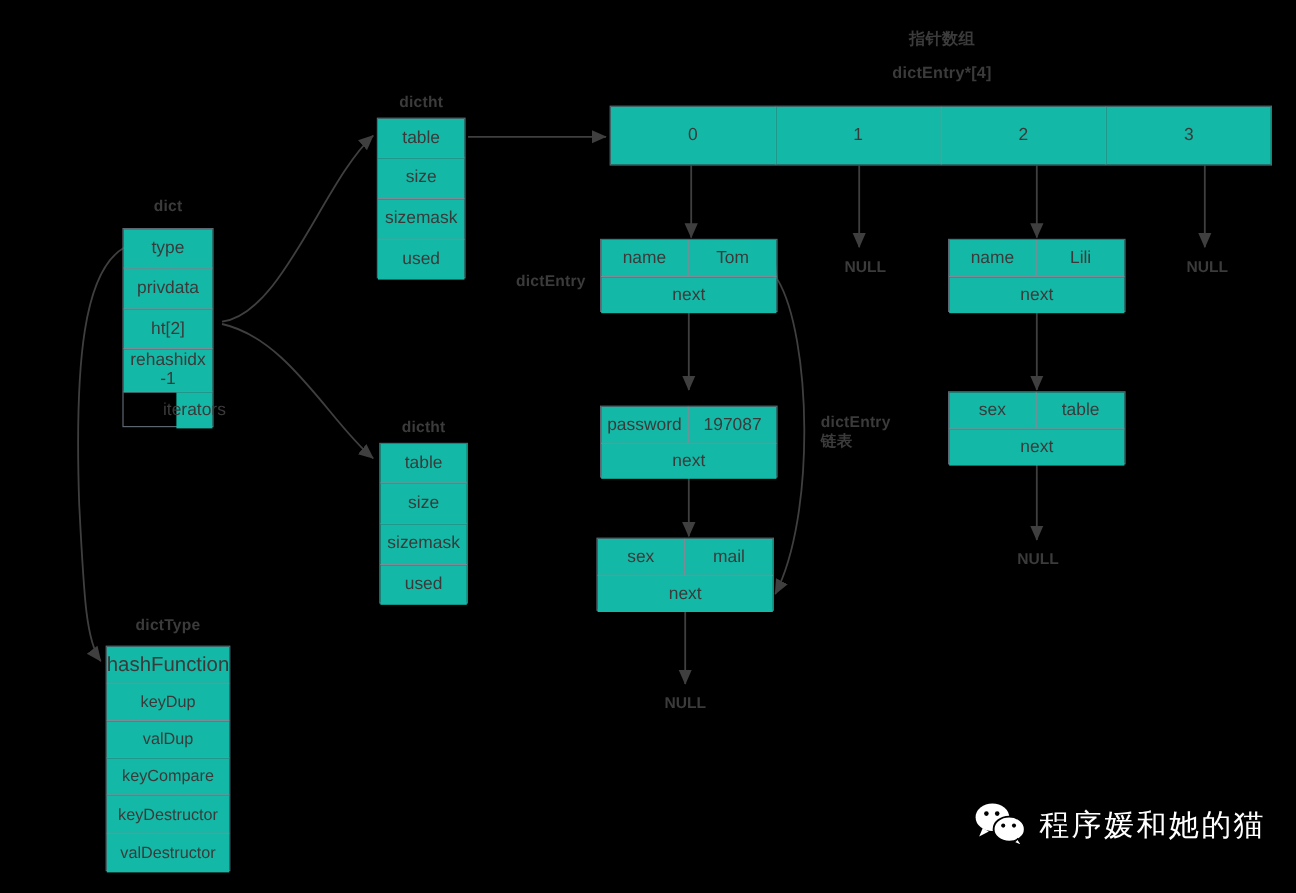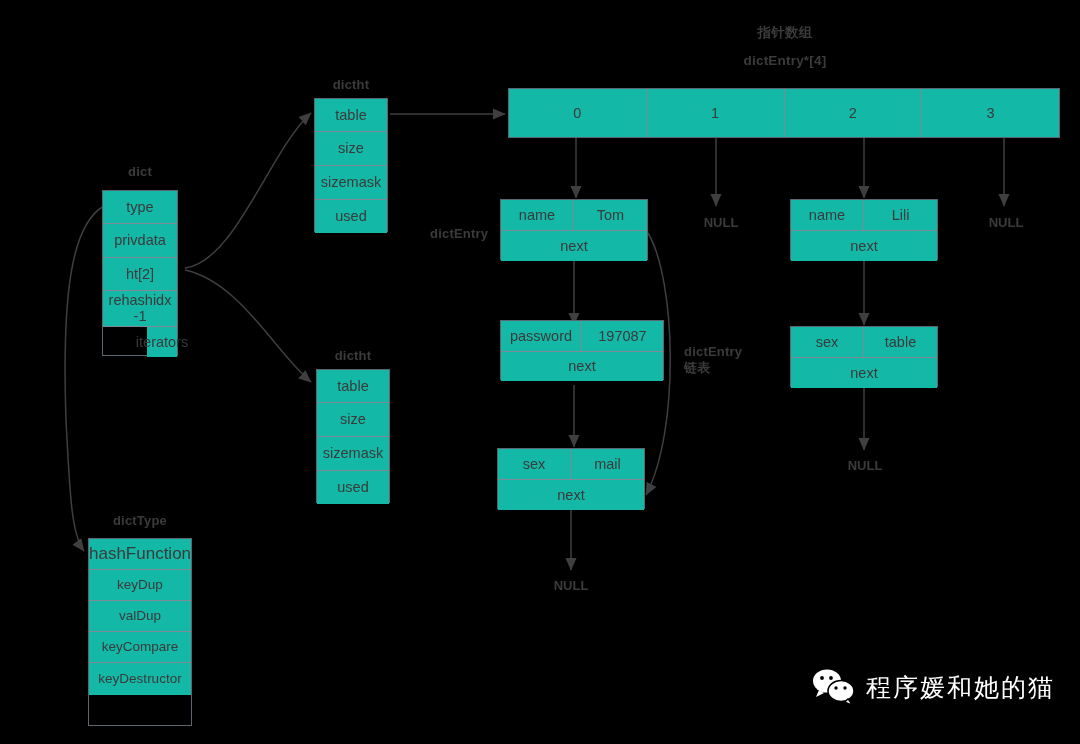--- a/index.html
+++ b/index.html
@@ -149,38 +149,39 @@
     <div class="row" style="height:34px;">sizemask</div>
     <div class="row" style="height:33px;">used</div>
   </div>
 
   <div class="box" style="left:88px;top:538px;width:104px;height:188px;">
     <div class="row" style="height:31px;font-size:17px;">hashFunction</div>
     <div class="row" style="height:31px;font-size:13.5px;">keyDup</div>
     <div class="row" style="height:31px;font-size:13.5px;">valDup</div>
     <div class="row" style="height:31px;font-size:13.5px;">keyCompare</div>
     <div class="row" style="height:32px;font-size:13.5px;">keyDestructor</div>
+    <div class="row" style="height:32px;font-size:13.5px;">valDestructor</div>
   </div>
 
   <div class="box" style="left:508px;top:88px;width:552px;height:50px;display:flex;">
     <div class="row" style="flex:1;height:100%;border-bottom:none;border-right:1.3px solid #7d8b96;">0</div>
     <div class="row" style="flex:1;height:100%;border-bottom:none;border-right:1.3px solid #7d8b96;">1</div>
     <div class="row" style="flex:1;height:100%;border-bottom:none;border-right:1.3px solid #7d8b96;">2</div>
     <div class="row" style="flex:1;height:100%;border-bottom:none;">3</div>
   </div>
 
   <div class="box" style="left:500px;top:199px;width:148px;height:61px;">
     <div class="row two" style="height:31px;">
       <span class="cellL">name</span>
       <span class="cellR">Tom</span>
     </div>
     <div class="row" style="height:30px;">next</div>
   </div>
 
-  <div class="box" style="left:500px;top:320px;width:164px;height:60px;">
+  <div class="box" style="left:500px;top:338px;width:148px;height:60px;">
     <div class="row two" style="height:31px;">
       <span class="cellL">password</span>
       <span class="cellR">197087</span>
     </div>
     <div class="row" style="height:29px;">next</div>
   </div>
 
   <div class="box" style="left:497px;top:448px;width:148px;height:61px;">
     <div class="row two" style="height:31px;">
       <span class="cellL">sex</span>

